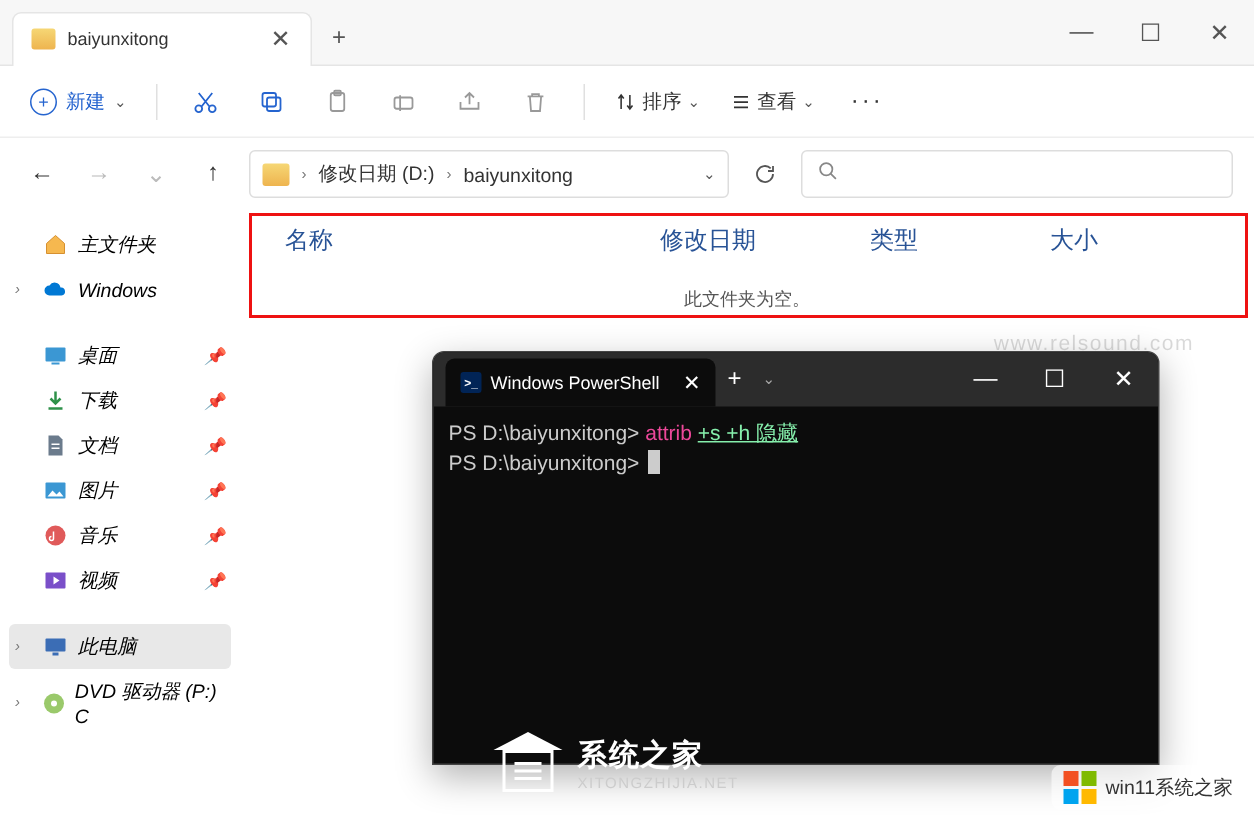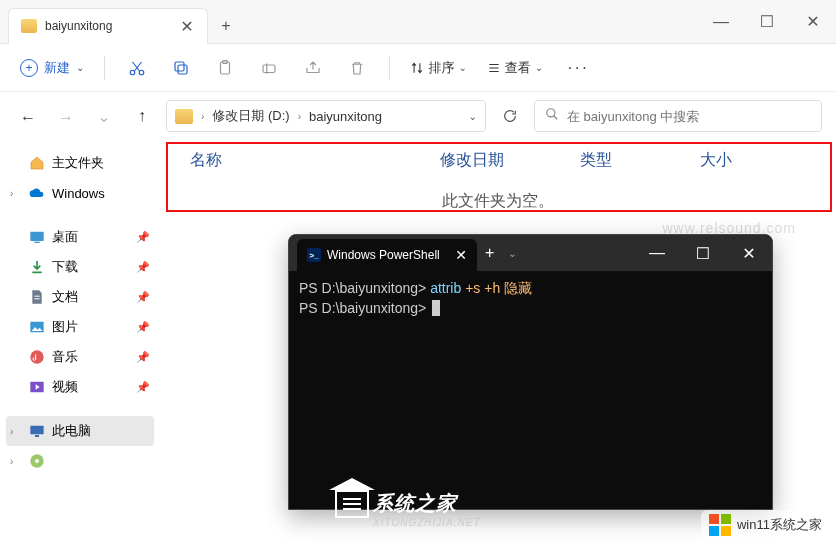--- a/index.html
+++ b/index.html
@@ -37,56 +37,56 @@
 .addrbar .crumb { color: #333; cursor: pointer; }
 .addrbar .chev { margin-left: auto; font-size: 10px; color: #555; cursor: pointer; }
 .refresh { width: 28px; height: 28px; display: flex; align-items: center; justify-content: center; color: #555; cursor: pointer; }
 .searchbox { flex: 1; height: 32px; border: 1px solid #ddd; border-radius: 4px; display: flex; align-items: center; padding: 0 10px; gap: 8px; }
 .searchbox .mag { color: #888; }
 .searchbox input { border: none; outline: none; font-size: 13px; flex: 1; color: #555; }
 
 
 .content { display: flex; height: calc(546px - 44px - 48px - 48px); }
 .sidebar { width: 160px; padding: 8px 6px; font-size: 13px; overflow: hidden; }
-.sbitem { display: flex; align-items: center; gap: 6px; padding: 6px 4px; cursor: pointer; border-radius: 4px; }
+.sbitem { display: flex; align-items: center; gap: 6px; padding: 6px 4px; cursor: pointer; border-radius: 4px; font-style: italic; }
 .sbitem.sel { background: #e8e8e8; }
 .sbitem .chv { width: 12px; font-size: 10px; color: #777; }
 .sbitem .ic { width: 18px; height: 18px; display: flex; align-items: center; justify-content: center; }
 .pin { margin-left: auto; color: #888; font-size: 11px; }
 .sbspacer { height: 14px; }
 
 .filearea { flex: 1; position: relative; }
 .redbox { position: absolute; left: 6px; top: 2px; right: 4px; height: 70px; border: 2px solid #e11; }
 .colheads { display: flex; padding: 10px 30px 6px 30px; font-size: 16px; color: #285396; }
 .colheads > div { cursor: pointer; }
 .col-name { width: 250px; }
 .col-date { width: 140px; }
 .col-type { width: 120px; }
 .col-size { flex: 1; }
-.emptymsg { text-align: center; font-size: 16px; color: #555; margin-top: 14px; }
+.emptymsg { text-align: center; font-size: 12px; color: #555; margin-top: 14px; }
 
 
 .psh { position: absolute; left: 288px; top: 234px; width: 485px; height: 276px; background: #0c0c0c; border: 1px solid #444; border-radius: 8px 8px 0 0; box-shadow: 0 8px 24px rgba(0,0,0,.3); overflow: hidden; }
 .psh-tb { height: 36px; background: #2c2c2c; display: flex; align-items: center; }
 .psh-tab { background: #0c0c0c; height: 32px; margin-top: 4px; margin-left: 8px; border-radius: 6px 6px 0 0; display: flex; align-items: center; gap: 6px; padding: 0 10px; min-width: 180px; }
 .psh-ic { width: 14px; height: 14px; background: #012456; border-radius: 2px; display: flex; align-items: center; justify-content: center; color: #fff; font-size: 8px; font-weight: bold; }
 .psh-title { color: #fff; font-size: 12px; flex: 1; }
 .psh-x { color: #fff; cursor: pointer; font-size: 14px; }
 .psh-new { color: #fff; padding: 0 8px; cursor: pointer; font-size: 16px; }
 .psh-chev { color: #aaa; font-size: 10px; padding: 0 6px; cursor: pointer; }
 .psh-ctrls { margin-left: auto; display: flex; }
 .psh-btn { width: 46px; height: 32px; display: flex; align-items: center; justify-content: center; color: #fff; cursor: pointer; }
 .psh-body { padding: 8px 10px; font-family: Consolas, monospace; font-size: 14px; color: #ccc; line-height: 1.4; }
 .psh-prompt { color: #ccc; }
-.psh-cmd { color: #7dd3fc; }
-.psh-arg { color: #fdba74; }
+.psh-cmd { color: #ec4899; }
+.psh-arg { color: #86efac; text-decoration: underline; }
 .psh-cursor { display: inline-block; width: 8px; height: 16px; background: #ccc; vertical-align: text-bottom; margin-left: 2px; }
 
 
-.wm1 { position: absolute; left: 335px; bottom: 18px; display: flex; align-items: flex-start; gap: 4px; color: #fff; font-size: 16px; font-style: italic; }
+.wm1 { position: absolute; left: 335px; bottom: 18px; display: flex; align-items: flex-end; gap: 16px; color: #fff; font-size: 16px; }
 .wm1 .house { width: 34px; height: 28px; border: 2px solid #fff; position: relative; }
 .wm1 .roof { position: absolute; top: -12px; left: -6px; width: 0; height: 0; border-left: 23px solid transparent; border-right: 23px solid transparent; border-bottom: 12px solid #fff; }
 .wm1 .lines { position: absolute; top: 6px; left: 6px; right: 6px; }
 .wm1 .lines div { height: 2px; background: #fff; margin-bottom: 3px; }
 .wm1 .big { font-weight: bold; font-size: 20px; letter-spacing: 1px; }
 .wm1 .small { font-size: 10px; letter-spacing: 1px; color: #ccc; }
 .wm2 { position: absolute; right: 6px; bottom: 6px; display: flex; align-items: center; gap: 6px; background: rgba(255,255,255,.6); padding: 4px 8px; border-radius: 6px; }
 .wm2 .sq { display: grid; grid-template-columns: 10px 10px; grid-template-rows: 10px 10px; gap: 2px; }
 .wm2 .sq div:nth-child(1){background:#f25022;} .wm2 .sq div:nth-child(2){background:#7fba00;} .wm2 .sq div:nth-child(3){background:#00a4ef;} .wm2 .sq div:nth-child(4){background:#ffb900;}
 .wm2 .txt { font-size: 13px; color: #333; }
@@ -187,21 +187,20 @@
         <path d="M20 12 a8 8 0 1 1 -2.3-5.6 M20 4 v5 h-5"></path>
       </svg>
   </div>
   <div class="searchbox">
     <span class="mag">
       <svg width="14" height="14" viewBox="0 0 24 24" fill="none" stroke="#888" stroke-width="2">
           <circle cx="10" cy="10" r="7"></circle>
           <path d="M15 15 l6 6"></path>
         </svg>
     </span>
-    <input type="text" placeholder="在 baiyunxitong 中搜索" style="">
   </div>
 </div>
 
 <div class="content">
   <div class="sidebar">
     <div class="sbitem">
       <span class="chv"></span>
       <span class="ic">
           <svg width="16" height="16" viewBox="0 0 24 24">
             <path d="M3 11 L12 3 L21 11 V21 H3 Z" fill="#f6b84f" stroke="#d69030"></path>
@@ -297,20 +296,21 @@
       <span>此电脑</span>
     </div>
     <div class="sbitem">
       <span class="chv">›</span>
       <span class="ic">
           <svg width="16" height="16" viewBox="0 0 24 24">
             <circle cx="12" cy="12" r="10" fill="#9ac96b"></circle>
             <circle cx="12" cy="12" r="3" fill="#fff"></circle>
           </svg>
         </span>
+      <span>DVD 驱动器 (P:) C</span>
     </div>
   </div>
 
   <div class="filearea">
     <div class="redbox"></div>
     <div class="colheads">
       <div class="col-name">名称</div>
       <div class="col-date">修改日期</div>
       <div class="col-type">类型</div>
       <div class="col-size">大小</div>

